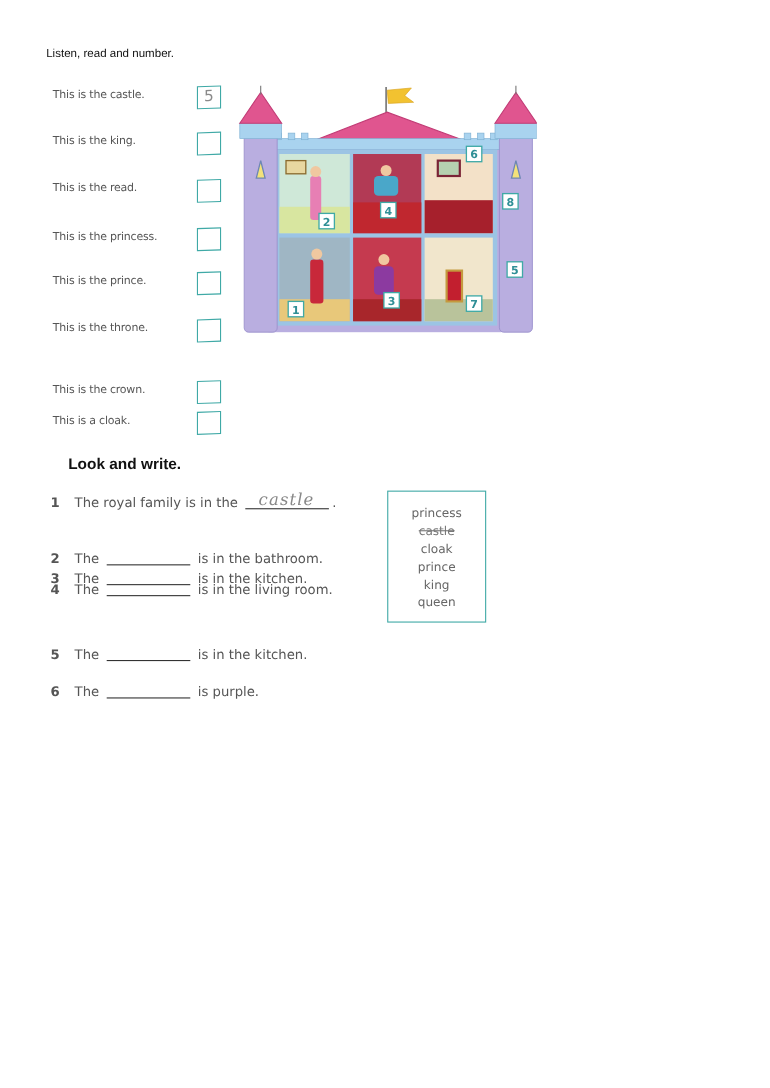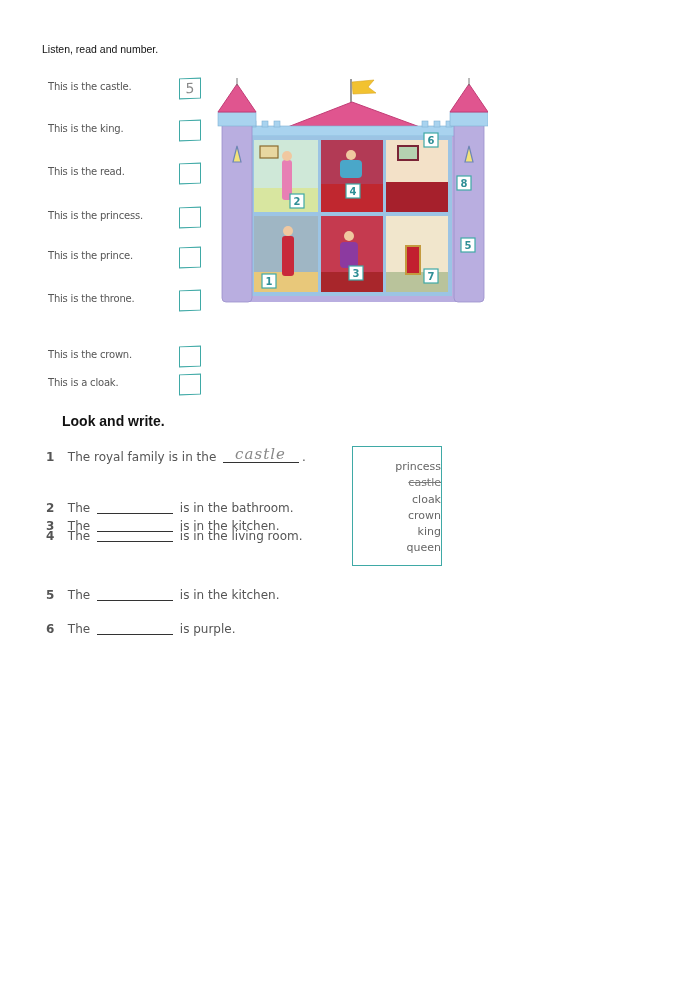--- a/index.html
+++ b/index.html
@@ -13,21 +13,21 @@
   .num-row .txt { position: absolute; left: 0; top: 3px; font-size: 10px; color: #555; letter-spacing: -0.2px; }
   .num-row .box { position: absolute; left: 131px; top: 0; width: 22px; height: 21px; border: 1.6px solid #3fa9a6; transform: skewY(-2deg); font-size: 14px; color: #8a8a8a; text-align: center; line-height: 18px; }
 
   .castle { position: absolute; left: 216px; top: 76px; width: 272px; height: 228px; }
 
   .write-row { position: absolute; left: 46px; font-size: 12px; color: #555; white-space: nowrap; height: 20px; }
   .write-row .n { display: inline-block; width: 18px; font-weight: bold; color: #555; }
   .write-row .blank { display: inline-block; width: 76px; border-bottom: 1px solid #333; height: 14px; vertical-align: -2px; margin: 0 3px; position: relative; }
   .write-row .hand { position: absolute; left: 12px; bottom: -1px; font-family: "DejaVu Serif", serif; font-style: italic; font-size: 15px; color: #888; letter-spacing: 1px; }
 
-  .wordbox { position: absolute; left: 352px; top: 446px; width: 90px; height: 120px; border: 1.6px solid #3fa9a6; padding-top: 12px; text-align: right; }
+  .wordbox { position: absolute; left: 352px; top: 446px; width: 90px; height: 120px; border: 1.6px solid #3fa9a6; padding-top: 12px; text-align: center; }
   .wordbox .w { display: block; font-size: 11px; color: #666; line-height: 16.3px; }
   .wordbox .w.crossed { text-decoration: line-through; color: #777; }
 </style>
 </head>
 <body>
 
 <div class="heading1">Listen, read and number.</div>
 
 <div class="num-row" style="top:78px">
   <span class="txt">This is the castle.</span>
@@ -177,16 +177,16 @@
   <span class="n">6</span>
   <span>The</span>
   <span class="blank"></span>
   <span>is purple.</span>
 </div>
 
 <div class="wordbox">
   <span class="w">princess</span>
   <span class="w crossed">castle</span>
   <span class="w">cloak</span>
-  <span class="w">crown</span>
+  <span class="w">prince</span>
   <span class="w">king</span>
   <span class="w">queen</span>
 </div>
 
 </body></html>

